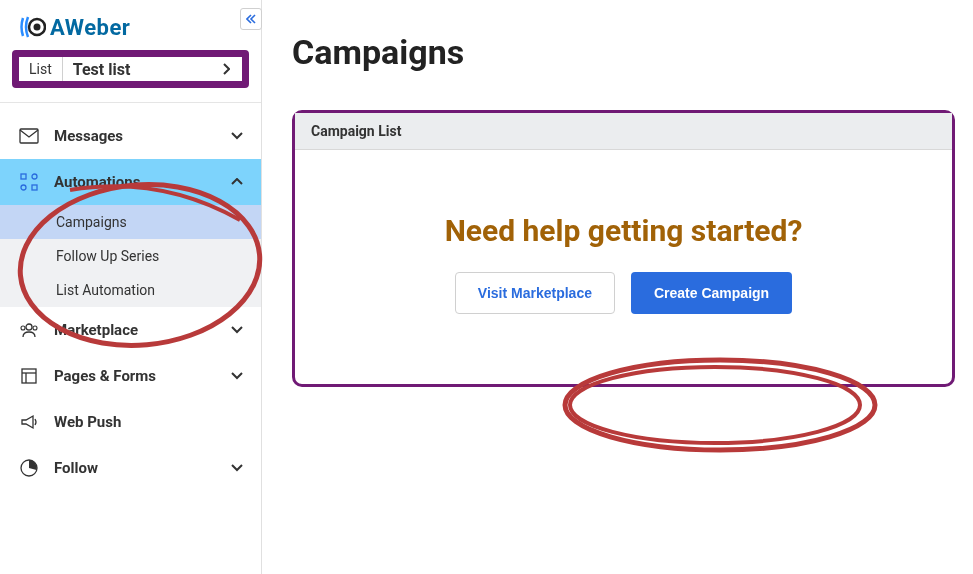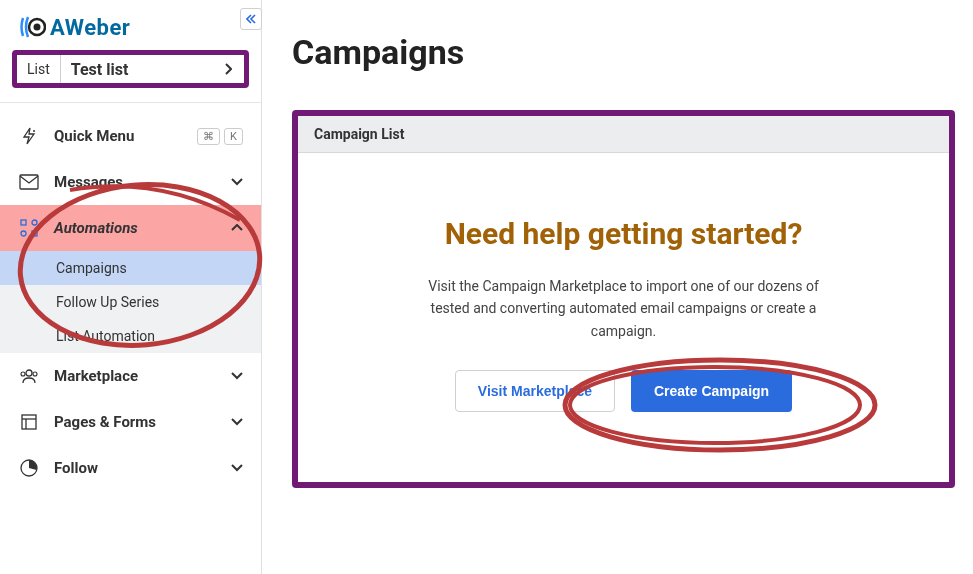--- a/index.html
+++ b/index.html
@@ -4,46 +4,46 @@
 <style>
 * { box-sizing: border-box; margin: 0; padding: 0; }
 body { font-family: -apple-system, BlinkMacSystemFont, "Segoe UI", Roboto, Helvetica, Arial, sans-serif; width: 973px; height: 574px; background: #fff; overflow: hidden; position: relative; }
 
 .sidebar { width: 262px; height: 574px; border-right: 1px solid #e0e0e0; background: #fff; position: relative; float: left; }
 .logo-area { padding: 14px 20px 10px 20px; }
 .logo { display: flex; align-items: center; gap: 4px; }
 .logo-mark { width: 26px; height: 26px; }
 .logo-text { font-size: 22px; font-weight: 700; color: #0369a1; letter-spacing: 0.5px; }
 
-.list-selector { margin: 0 12px 14px 12px; border: 5px solid #701a75; border-radius: 4px; display: flex; align-items: center; height: 38px; background: #fff; cursor: pointer; }
+.list-selector { margin: 0 12px 14px 12px; border: 7px solid #701a75; border-radius: 4px; display: flex; align-items: center; height: 38px; background: #fff; cursor: pointer; }
 .list-label { padding: 0 10px; border-right: 1px solid #d0d0d0; font-size: 14px; color: #333; height: 100%; display: flex; align-items: center; }
 .list-value { padding: 0 10px; font-size: 16px; font-weight: 700; color: #333; flex: 1; }
 .list-chevron { padding: 0 12px; color: #333; }
 
 .divider { border: none; border-top: 1px solid #e5e5e5; }
 
 .collapse-toggle { position: absolute; top: 8px; right: -1px; width: 22px; height: 22px; border: 1px solid #d0d0d0; border-radius: 3px; background: #fff; color: #2a6cde; display: flex; align-items: center; justify-content: center; font-size: 12px; cursor: pointer; z-index: 5; }
 
 .nav { padding-top: 10px; }
 .nav-item { display: flex; align-items: center; height: 46px; padding: 0 18px; font-size: 15px; font-weight: 700; color: #333; cursor: pointer; }
-.nav-item.expanded-section { background: #fca5a5; font-style: italic; }
+.nav-item.expanded-section { background: #7dd3fc; }
 .nav-icon { width: 22px; height: 22px; margin-right: 14px; display: flex; align-items: center; justify-content: center; color: #333; }
 .nav-label { flex: 1; }
 .nav-chevron { color: #333; font-size: 12px; }
 .nav-kbd { display: flex; gap: 4px; }
 .kbd { border: 1px solid #ccc; border-radius: 3px; padding: 1px 5px; font-size: 11px; color: #777; background: #fff; font-weight: 400; }
 
 .sub-items { background: #f0f1f3; }
 .sub-item { display: flex; align-items: center; height: 34px; padding-left: 56px; font-size: 14px; color: #333; cursor: pointer; }
 .sub-item.active { background: #c3d6f5; }
 
 .main { margin-left: 262px; padding: 32px 0 0 30px; }
 .page-title { font-size: 34px; font-weight: 700; color: #222; margin-bottom: 38px; }
 
-.panel { border: 6px solid #701a75; border-radius: 4px; margin-right: 18px; }
+.panel { border: 3px solid #701a75; border-radius: 10px; margin-right: 18px; }
 .panel-header { background: #ebedef; border-bottom: 1px solid #d8d8d8; padding: 10px 16px; font-size: 14px; font-weight: 700; color: #333; }
 .panel-body { padding: 60px 40px 70px 40px; text-align: center; }
 .hero-title { font-size: 30px; font-weight: 700; color: #a16207; line-height: 1.4; margin-bottom: 20px; }
 .hero-desc { font-size: 14px; color: #444; line-height: 1.6; max-width: 420px; margin: 0 auto 28px auto; }
 .btn-row { display: flex; justify-content: center; gap: 16px; }
 .btn { padding: 12px 22px; border-radius: 4px; font-size: 14px; font-weight: 600; cursor: pointer; border: 1px solid transparent; }
 .btn-secondary { background: #fff; border-color: #d0d0d0; color: #2a6cde; }
 .btn-primary { background: #2a6cde; color: #fff; }
 
 .annotation { position: absolute; pointer-events: none; z-index: 10; }
@@ -78,33 +78,20 @@
       <svg width="8" height="12" viewBox="0 0 8 12">
           <path d="M2 1 L7 6 L2 11" stroke="#333" stroke-width="2" fill="none"></path>
         </svg>
     </div>
   </div>
 
   <hr class="divider">
 
   <div class="nav">
 
-    <div class="nav-item">
-      <span class="nav-icon">
-        <svg width="18" height="18" viewBox="0 0 18 18">
-            <path d="M10 1 L4 10 H9 L7 17 L14 7 H9 Z" fill="none" stroke="#333" stroke-width="1.3"></path>
-            <circle cx="14" cy="4" r="1" fill="#333"></circle>
-          </svg>
-      </span>
-      <span class="nav-label">Quick Menu</span>
-      <span class="nav-kbd">
-        <span class="kbd">⌘</span>
-        <span class="kbd">K</span>
-      </span>
-    </div>
 
     <div class="nav-item">
       <span class="nav-icon">
         <svg width="20" height="16" viewBox="0 0 20 16">
             <rect x="1" y="1" width="18" height="14" rx="1" fill="none" stroke="#333" stroke-width="1.3"></rect>
             <path d="M1 2 L10 9 L19 2" fill="none" stroke="#333" stroke-width="1.3"></path>
           </svg>
       </span>
       <span class="nav-label">Messages</span>
       <span class="nav-chevron">
@@ -170,20 +157,29 @@
       </span>
       <span class="nav-label">Pages &amp; Forms</span>
       <span class="nav-chevron">
         <svg width="12" height="8" viewBox="0 0 12 8">
             <path d="M1 1 L6 6 L11 1" stroke="#333" stroke-width="2" fill="none"></path>
           </svg>
       </span>
     </div>
 
 
+    <div class="nav-item">
+      <span class="nav-icon">
+        <svg width="18" height="18" viewBox="0 0 18 18">
+            <path d="M2 7 L2 11 L6 11 L13 15 L13 3 L6 7 Z" fill="none" stroke="#333" stroke-width="1.3"></path>
+            <path d="M15 6 Q17 9 15 12" fill="none" stroke="#333" stroke-width="1.3"></path>
+          </svg>
+      </span>
+      <span class="nav-label">Web Push</span>
+    </div>
 
     <div class="nav-item">
       <span class="nav-icon">
         <svg width="18" height="18" viewBox="0 0 18 18">
             <path d="M9 9 L9 1 A8 8 0 0 1 16.5 11 Z" fill="#333"></path>
             <circle cx="9" cy="9" r="8" fill="none" stroke="#333" stroke-width="1.3"></circle>
           </svg>
       </span>
       <span class="nav-label">Follow</span>
       <span class="nav-chevron">
@@ -196,21 +192,20 @@
   </div>
 </div>
 
 <div class="main">
   <h1 class="page-title">Campaigns</h1>
 
   <div class="panel">
     <div class="panel-header">Campaign List</div>
     <div class="panel-body">
       <h2 class="hero-title">Need help getting started?</h2>
-      <p class="hero-desc">Visit the Campaign Marketplace to import one of our dozens of tested and converting automated email campaigns or create a campaign.</p>
       <div class="btn-row">
         <button class="btn btn-secondary">Visit Marketplace</button>
         <button class="btn btn-primary">Create Campaign</button>
       </div>
     </div>
   </div>
 </div>
 
 <svg class="annotation" style="left:10px; top:170px;" width="260" height="190">
   <ellipse cx="130" cy="95" rx="120" ry="80" fill="none" stroke="#b83a3a" stroke-width="5" transform="rotate(-5 130 95)"></ellipse>

